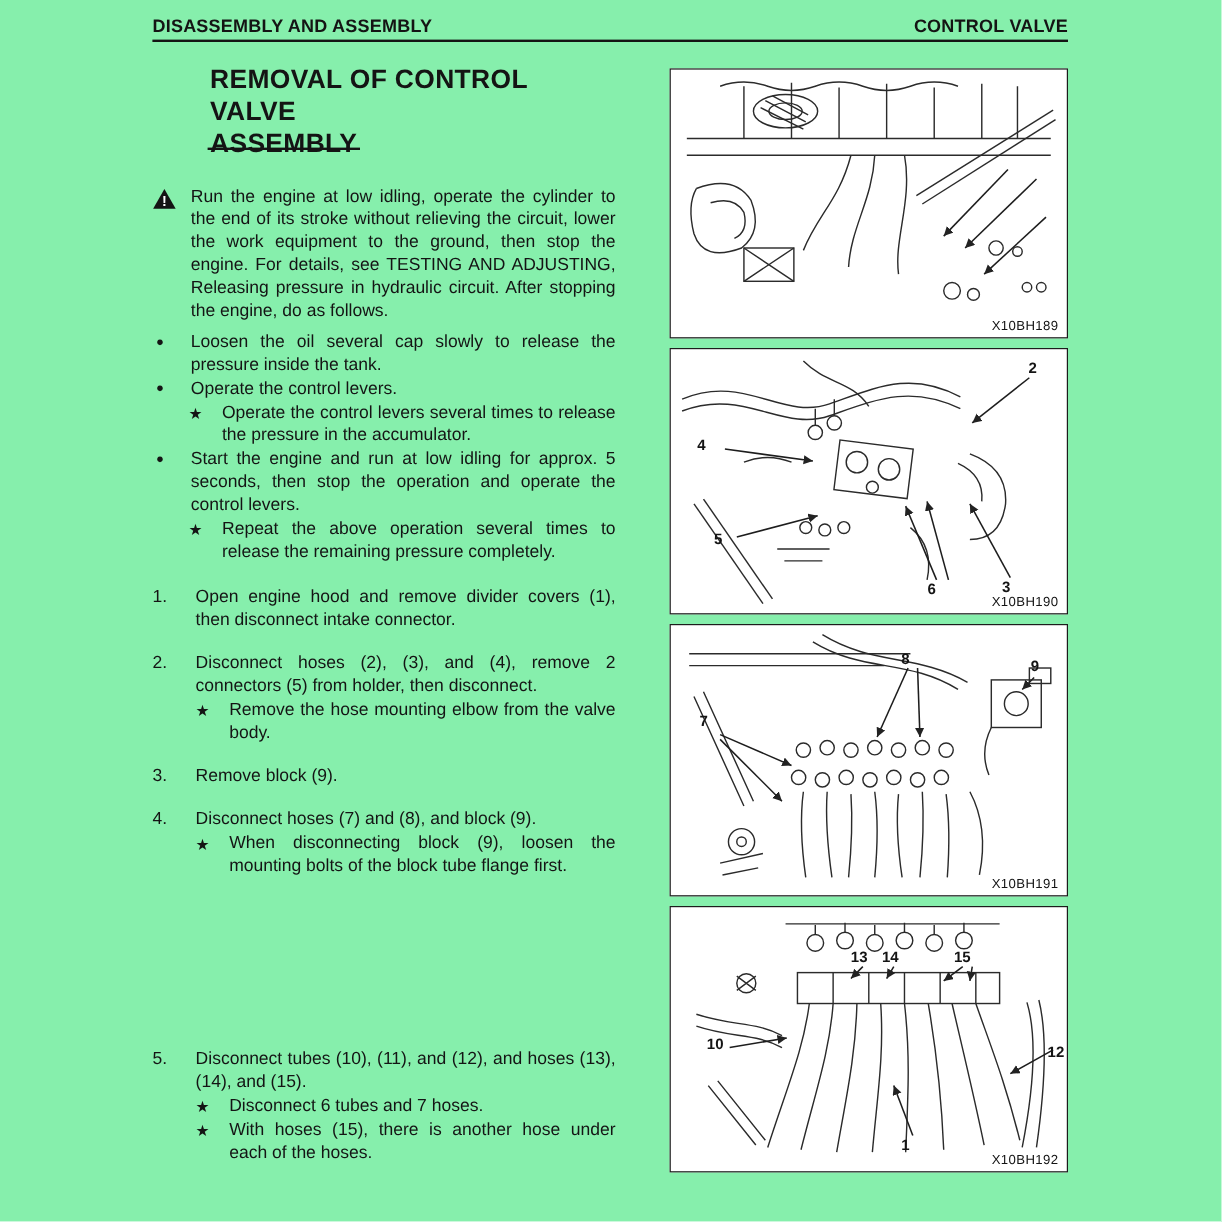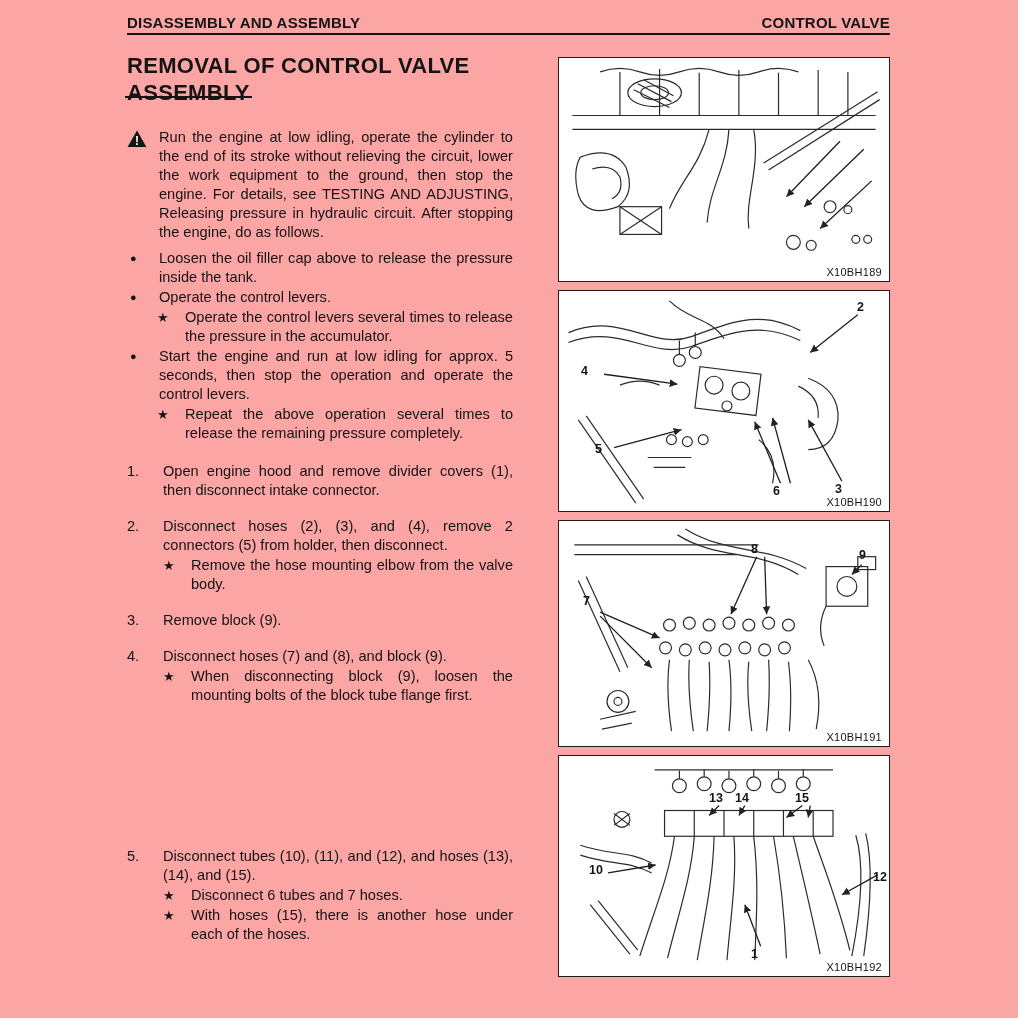--- a/index.html
+++ b/index.html
@@ -1,29 +1,29 @@
 <!DOCTYPE html>
 <html><head>
 <meta charset="utf-8">
 <style>
   * { margin:0; padding:0; box-sizing:border-box; }
   html,body { width:1018px; height:1018px; background:#ffffff; }
   body { font-family:"Liberation Sans", sans-serif; color:#141414; }
-  .sheet { position:relative; width:1018px; height:1018px; background:#fca5a5; overflow:hidden; }
+  .sheet { position:relative; width:1018px; height:1018px; background:#86efac; overflow:hidden; }
 
   
   .page-header { position:absolute; left:127px; width:763px; top:14px;
     display:flex; justify-content:space-between;
     font-weight:bold; font-size:15px; letter-spacing:.2px; }
   .header-rule { position:absolute; left:127px; width:763px; top:33px;
     border-top:2.5px solid #141414; }
 
   
   .left-col { position:absolute; left:127px; top:52px; width:386px; }
-  .page-title { font-size:22px; font-weight:bold; line-height:27px; letter-spacing:.3px; margin-bottom:22px; }
+  .page-title { font-size:22px; font-weight:bold; line-height:27px; letter-spacing:.3px; margin-bottom:22px;margin-left:48px; }
   .struck { position:relative; display:inline-block; }
   .struck::after { content:""; position:absolute; left:-2px; right:-2px; top:62%; height:2px; background:#141414; }
 
   .txt { font-size:14.6px; line-height:19px; text-align:justify; }
 
   .warning-block { display:grid; grid-template-columns:32px 1fr; margin-bottom:7px; }
   .warn-icon svg { display:block; margin-top:2px; }
 
   .notice { display:grid; grid-template-columns:32px 1fr; margin-bottom:1px; }
   .notice .marker { font-size:11px; line-height:19px; padding-left:3px; }
@@ -73,21 +73,21 @@
         <svg width="20" height="18" viewBox="0 0 20 18">
           <polygon points="10,0.5 19.4,17 0.6,17" fill="#141414"></polygon>
           <text x="10" y="15" text-anchor="middle" font-size="12" font-weight="bold" fill="#ffffff">!</text>
         </svg>
       </span>
       <p class="txt">Run the engine at low idling, operate the cylinder to the end of its stroke without relieving the circuit, lower the work equipment to the ground, then stop the engine. For details, see TESTING AND ADJUSTING, Releasing pressure in hydraulic circuit. After stopping the engine, do as follows.</p>
     </div>
 
     <div class="notice">
       <span class="marker">●</span>
-      <p class="txt">Loosen the oil filler cap above to release the pressure inside the tank.</p>
+      <p class="txt">Loosen the oil several cap slowly to release the pressure inside the tank.</p>
     </div>
     <div class="notice">
       <span class="marker">●</span>
       <p class="txt">Operate the control levers.</p>
     </div>
     <div class="notice star">
       <span class="marker">★</span>
       <p class="txt">Operate the control levers several times to release the pressure in the accumulator.</p>
     </div>
     <div class="notice">

